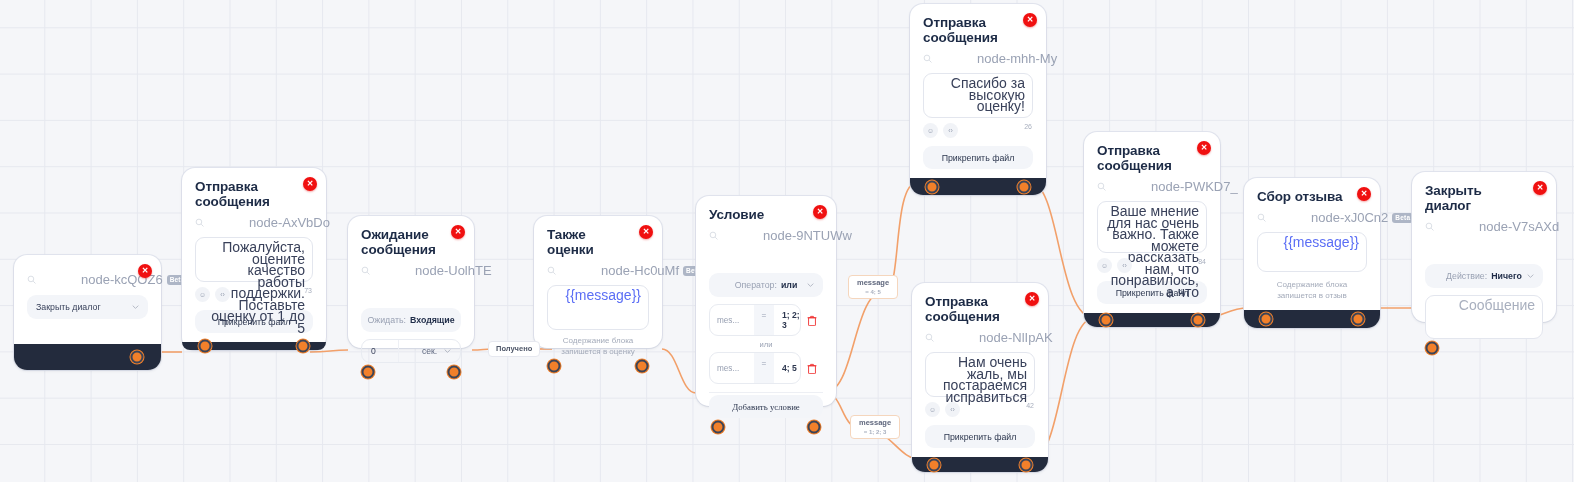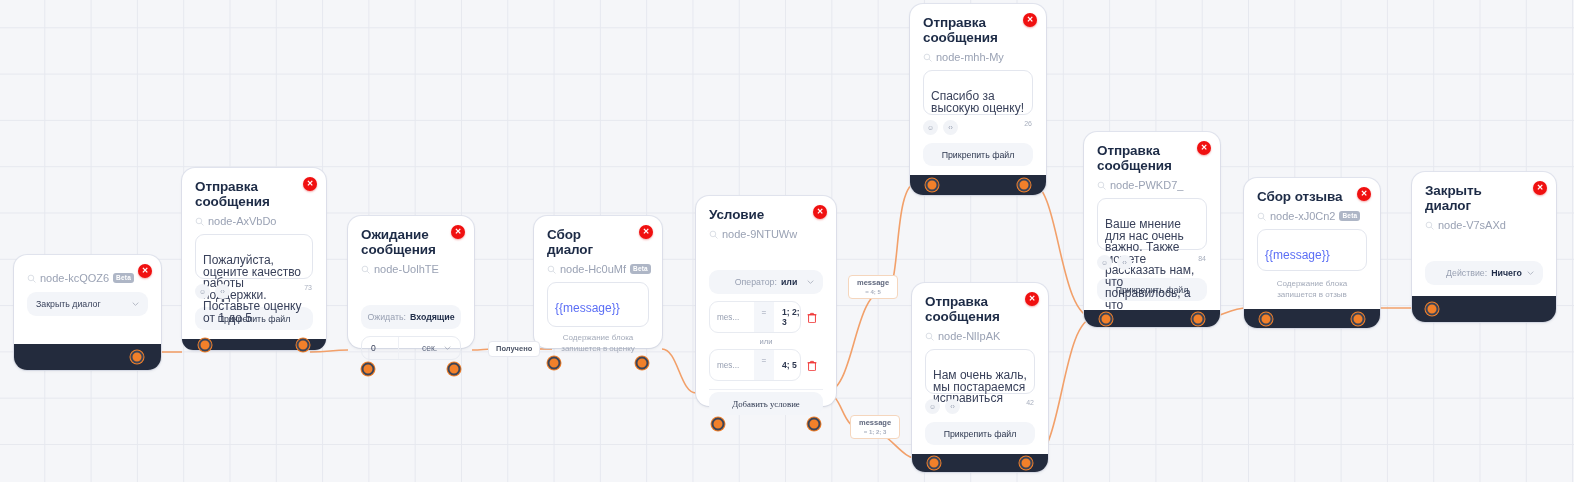--- a/index.html
+++ b/index.html
@@ -28,21 +28,21 @@
     display: flex; flex-direction: column;
     overflow: visible;
   }
   .node-body { padding: 11px 13px 9px 13px; flex: 1; }
   .node-title {
     font-size: 13.5px; font-weight: bold; color: #1d2b46;
     line-height: 15px; letter-spacing: -0.1px;
     padding-right: 22px; white-space: pre-line;
   }
   .node-idrow { display: flex; align-items: center; gap: 4px; margin-top: 6px; }
-  .node-id { font-size: 11px; color: #9aa2b4; white-space: nowrap; }
+  .node-id { font-size: 13px; color: #9aa2b4; white-space: nowrap; margin-left: 41px; }
   .mini-icon { width: 9px; height: 9px; flex: none; opacity: .55; }
   .beta {
     font-size: 6.5px; color: #ffffff; background: #aeb6c6;
     border-radius: 3px; padding: 1px 3px 1px 3px; line-height: 8px;
     font-weight: bold; letter-spacing: .2px;
   }
   .close-btn {
     position: absolute; top: 9px; right: 9px;
     width: 14px; height: 14px; border-radius: 50%;
     background: #f01010; color: #fff;
@@ -61,22 +61,22 @@
     width: 13px; height: 13px; border-radius: 50%;
     background: #f2802a; border: 2px solid #3c4457;
     box-shadow: 0 0 0 1px #f2802a;
   }
   .handle.left { left: 16%; }
   .handle.right { left: 84%; }
   .handle.only { left: 14%; }
 
   .textbox {
     border: 1px solid #e3e6ee; border-radius: 9px;
-    padding: 20px 7px; font-size: 12px; color: #39415a;
-    line-height: 11.5px; margin-top: 7px; background: #fff;
+    padding: 4px 7px; font-size: 14px; color: #39415a;
+    line-height: 11.5px; margin-top: 7px; background: #fff; text-align: right;
   }
   .textbox.var { color: #5b6ef5; }
   .tb-h56 { height: 45px; }
   .tb-h70 { height: 52px; }
 
   .iconrow { display: flex; align-items: center; gap: 5px; margin-top: 5px; position: relative; }
   .circ-btn {
     width: 15px; height: 15px; border-radius: 50%; background: #f1f3f7;
     display: flex; align-items: center; justify-content: center;
     font-size: 7px; color: #98a0b2;
@@ -245,21 +245,21 @@
     </div>
     <div class="footer">
       <div class="handle left"></div>
       <div class="handle right"></div>
     </div>
   </div>
 
   <div class="node" style="left:534px; top:216px; width:128px; height:132px;">
     <div class="close-btn">✕</div>
     <div class="node-body">
-      <div class="node-title">Сбор диалог</div>
+      <div class="node-title">Также оценки</div>
       <div class="node-idrow">
         <svg class="mini-icon" viewBox="0 0 16 16">
             <circle cx="7" cy="7" r="5" fill="none" stroke="#b6bdcb" stroke-width="1.6"></circle>
             <line x1="11" y1="11" x2="15" y2="15" stroke="#b6bdcb" stroke-width="1.6"></line>
           </svg>
         <span class="node-id">node-Hc0uMf</span>
         <span class="beta">Beta</span>
       </div>
       <div class="textbox var tb-h56">{{message}}</div>
       <div class="hint" style="white-space:pre-line; margin-top:6px;">Содержание блока
@@ -438,20 +438,21 @@
           </svg>
         <span class="node-id">node-V7sAXd</span>
       </div>
       <div class="select-pill centered">
         <span class="lbl">Действие:</span>
         <span class="val">Ничего</span>
         <svg class="caret" viewBox="0 0 10 10">
             <path d="M1 3 L5 7 L9 3" fill="none" stroke="#6b7489" stroke-width="1.3"></path>
           </svg>
       </div>
+      <div class="textbox" style="height:44px; color:#a8afbe;">Сообщение</div>
     </div>
     <div class="footer">
       <div class="handle only"></div>
     </div>
   </div>
 
   <div class="edge-label plain" style="left:488px; top:341px;">
     <span class="el-main">Получено</span>
   </div>
 

